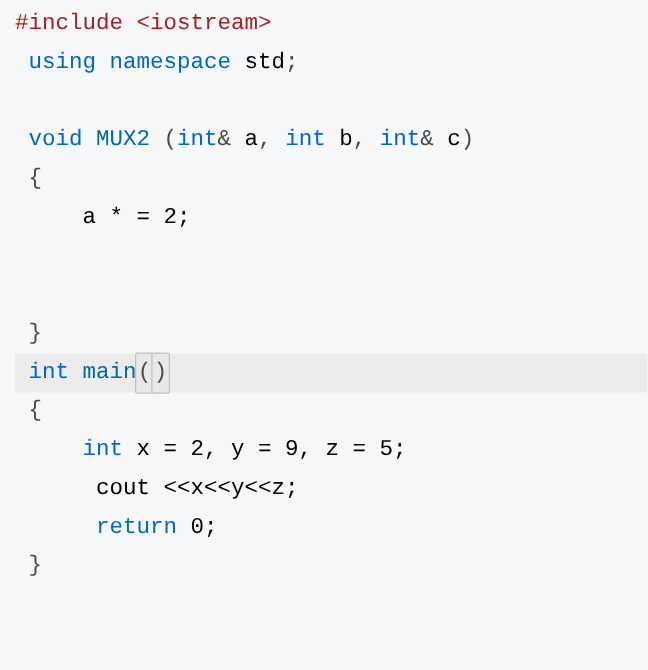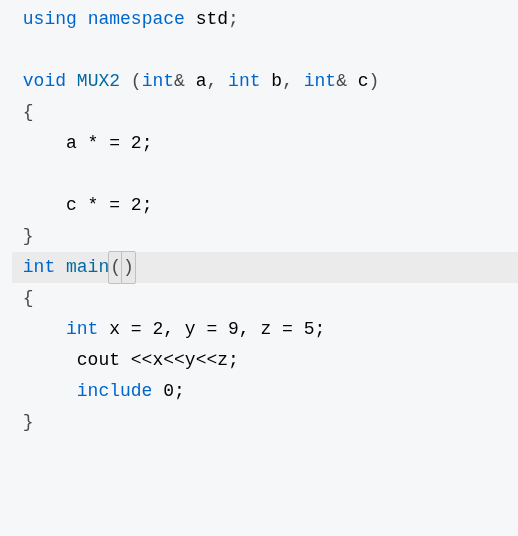--- a/index.html
+++ b/index.html
@@ -61,43 +61,44 @@
       border-radius: 2px;
       padding: 0 1px;
       margin: 0 -1px;
     }
   </style>
 </head>
 <body>
 
 <div class="code-container">
 
+  <div class="line"><span class="preprocessor">#include</span><span> </span><span class="include-path">&lt;iostream&gt;</span></div>
 
   <div class="line"><span> </span><span class="keyword">using</span><span> </span><span class="keyword">namespace</span><span> </span><span class="identifier">std</span><span class="punct">;</span></div>
 
   <div class="line"><span></span></div>
 
   <div class="line"><span> </span><span class="type">void</span><span> </span><span class="func-name">MUX2</span><span class="punct"> (</span><span class="type">int</span><span class="operator">&amp;</span><span class="identifier"> a</span><span class="punct">, </span><span class="type">int</span><span class="identifier"> b</span><span class="punct">, </span><span class="type">int</span><span class="operator">&amp;</span><span class="identifier"> c</span><span class="punct">)</span></div>
 
   <div class="line"><span> </span><span class="punct">{</span></div>
 
   <div class="line"><span>     </span><span class="identifier">a * = 2;</span></div>
 
   <div class="line"><span>     </span></div>
 
-  <div class="line"><span>     </span><span class="identifier">c * = 2;</span></div>
+  <div class="line"><span>     </span></div>
 
   <div class="line"><span> </span><span class="punct">}</span></div>
 
   <div class="line highlighted"><span> </span><span class="type">int</span><span class="func-name"> main</span><span class="punct paren-highlight">(</span><span class="punct paren-highlight">)</span></div>
 
   <div class="line"><span> </span><span class="punct">{</span></div>
 
   <div class="line"><span>     </span><span class="type">int</span><span class="identifier"> x = 2, y = 9, z = 5;</span></div>
 
 
   <div class="line"><span>      </span><span class="identifier">cout &lt;&lt;x&lt;&lt;y&lt;&lt;z;</span></div>
 
-  <div class="line"><span>      </span><span class="keyword">include</span><span class="identifier"> 0;</span></div>
+  <div class="line"><span>      </span><span class="keyword">return</span><span class="identifier"> 0;</span></div>
 
   <div class="line"><span> </span><span class="punct">}</span></div>
 
 </div>
 
 </body></html>

